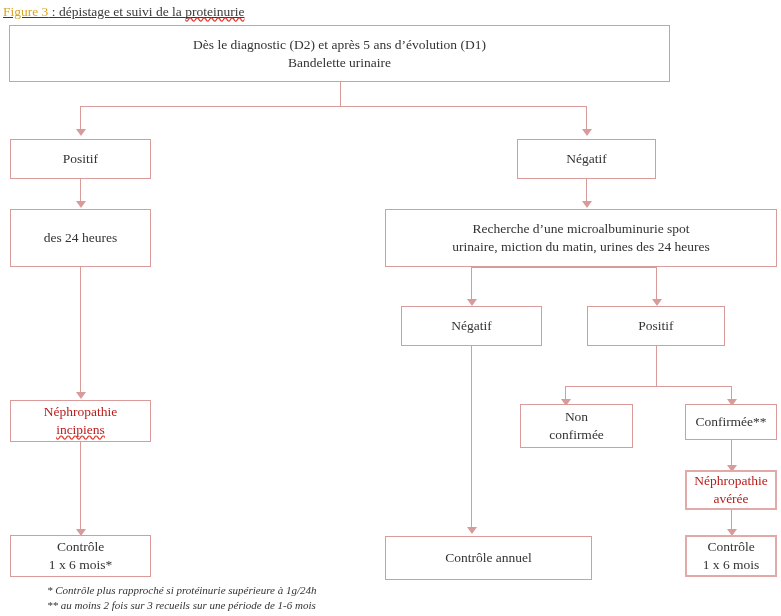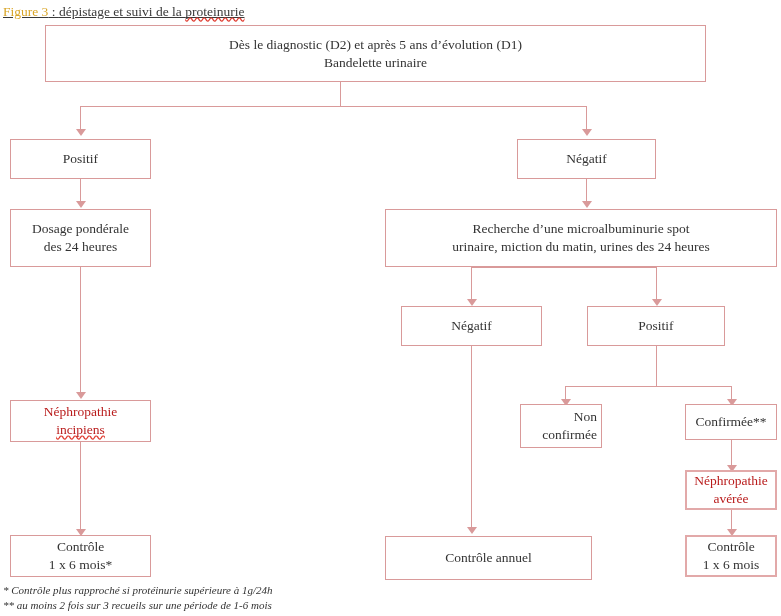--- a/index.html
+++ b/index.html
@@ -73,32 +73,32 @@
   
   .footnotes {
     position: absolute;
     left: 3px;
     top: 583px;
     font-style: italic;
     font-size: 11px;
     color: #333333;
     line-height: 1.35;
   }
-  .footnotes div { white-space: nowrap; }
+  .footnotes div { white-space: nowrap; margin-left: 44px; }
 </style>
 </head>
 <body>
 
 <div id="page">
 
   <div class="caption">
     <span class="fig-label">Figure 3</span><span class="sep"> : </span><span>dépistage et suivi de la </span><span class="misspelled">proteinurie</span>
   </div>
 
-  <div class="box" style="left:9px; top:25px; width:661px; height:57px;margin-left:36px;">
+  <div class="box" style="left:9px; top:25px; width:661px; height:57px;">
     <div class="lines">
       <div>Dès le diagnostic (D2) et  après 5 ans d’évolution (D1)</div>
       <div>Bandelette urinaire</div>
     </div>
   </div>
 
   <div class="vline" style="left:340px; top:82px; height:24px;"></div>
   <div class="hline" style="left:80px; top:106px; width:507px;"></div>
   <div class="vline" style="left:80px; top:106px; height:23px;"></div>
   <div class="arrow" style="left:76px; top:129px;"></div>
@@ -118,21 +118,20 @@
   </div>
 
   <div class="vline" style="left:80px; top:179px; height:23px;"></div>
   <div class="arrow" style="left:76px; top:201px;"></div>
 
   <div class="vline" style="left:586px; top:179px; height:23px;"></div>
   <div class="arrow" style="left:582px; top:201px;"></div>
 
   <div class="box" style="left:10px; top:209px; width:141px; height:58px;">
     <div class="lines">
-      <div>Dosage pondérale</div>
       <div>des 24 heures</div>
     </div>
   </div>
 
   <div class="box" style="left:385px; top:209px; width:392px; height:58px;justify-content:center;">
     <div class="lines">
       <div>Recherche d’une microalbuminurie spot</div>
       <div>urinaire, miction du matin, urines des 24 heures</div>
     </div>
   </div>
@@ -168,21 +167,21 @@
   <div class="vline" style="left:731px; top:386px; height:14px;"></div>
   <div class="arrow" style="left:727px; top:399px;"></div>
 
   <div class="box pinktext" style="left:10px; top:400px; width:141px; height:42px;">
     <div class="lines">
       <div>Néphropathie</div>
       <div class="misspelled">incipiens</div>
     </div>
   </div>
 
-  <div class="box" style="left:520px; top:404px; width:82px; height:44px;text-align:right;">
+  <div class="box" style="left:520px; top:404px; width:113px; height:44px;">
     <div class="lines">
       <div>Non</div>
       <div>confirmée</div>
     </div>
   </div>
 
   <div class="box" style="left:685px; top:404px; width:92px; height:36px;">
     <div class="lines">
       <div>Confirmée**</div>
     </div>

